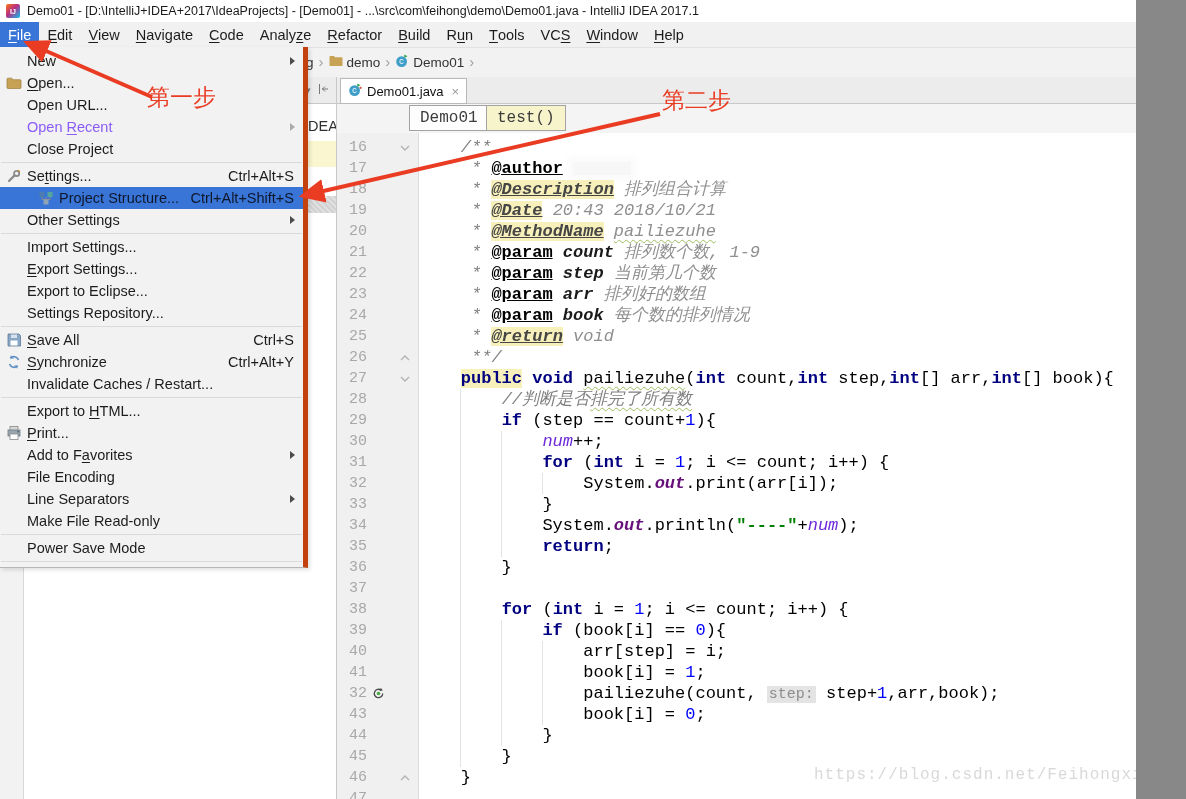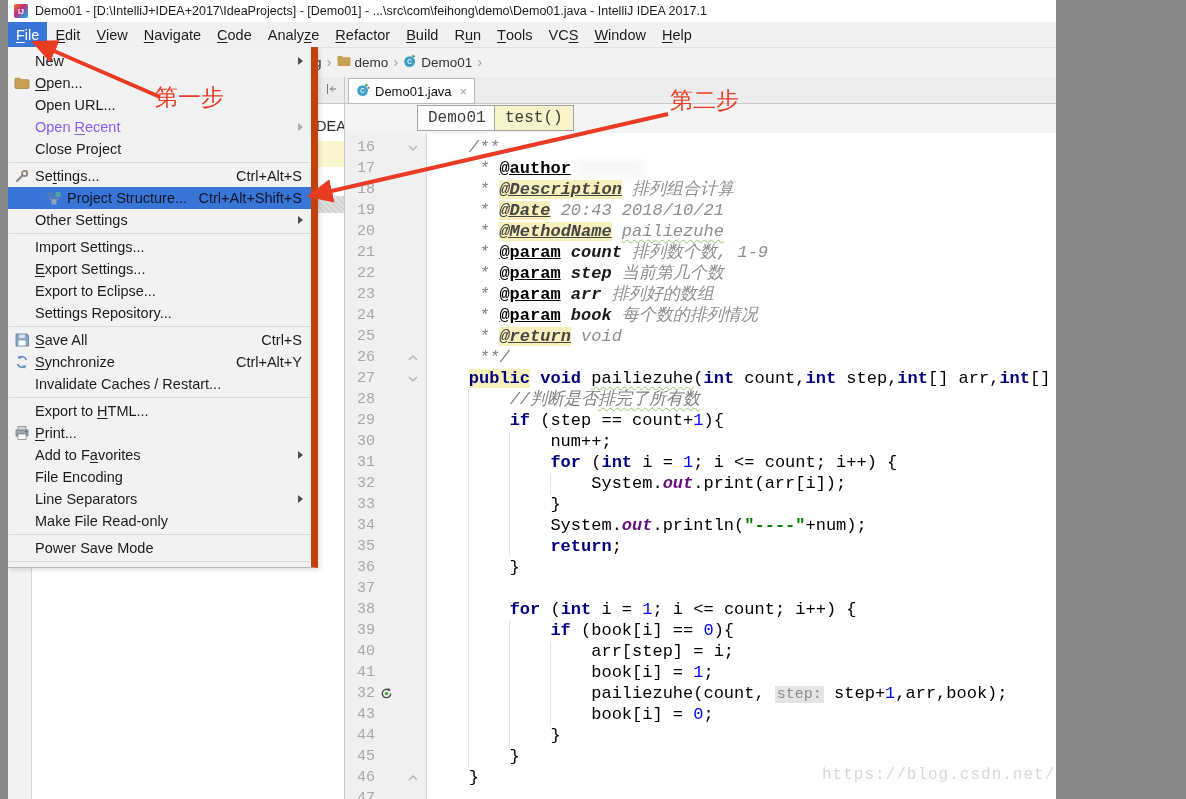--- a/index.html
+++ b/index.html
@@ -1,17 +1,17 @@
 <!DOCTYPE html>
 <html><head>
 <meta charset="utf-8">
 <style>
   html,body{margin:0;padding:0;background:#888;}
-  .canvas{position:relative;width:1048px;height:799px;background:#fff;overflow:hidden;
-          font-family:"Liberation Sans",sans-serif;margin-left:8px;-webkit-font-smoothing:antialiased;}
+  .canvas{position:relative;width:1136px;height:799px;background:#fff;overflow:hidden;
+          font-family:"Liberation Sans",sans-serif;-webkit-font-smoothing:antialiased;}
 
   
   .titlebar{position:absolute;left:0;top:0;width:100%;height:22px;background:#fff;
             display:flex;align-items:center;z-index:3;}
   .app-icon{width:14px;height:14px;margin:0 7px 0 6px;border-radius:2px;
             background:linear-gradient(135deg,#f97a12,#b92d82 45%,#07c3f2);
             display:flex;align-items:center;justify-content:center;}
   .app-icon span{font-size:7px;font-weight:bold;color:#fff;font-family:"Liberation Sans",sans-serif;}
   .title-text{font-size:12.5px;color:#1a1a1a;white-space:nowrap;}
 
@@ -74,35 +74,35 @@
 
   .t-doc{color:#808080;font-style:italic;}
   .t-tag{color:#000000;font-weight:bold;text-decoration:underline;}
   .t-tagy{color:#454545;font-weight:bold;font-style:italic;text-decoration:underline;background:#f7f0bb;}
   .t-dval{color:#1a1a1a;font-weight:bold;font-style:italic;}
   .t-dtxt{color:#8f8f8f;font-style:italic;}
   .t-kw{color:#000080;font-weight:bold;}
   .t-kwy{color:#000080;font-weight:bold;background:#f7f0bb;}
   .t-n{color:#0000ff;}
   .t-s{color:#008000;font-weight:bold;}
-  .t-f{color:#000000;}
+  .t-f{color:#6d28d9;font-style:italic;}
   .t-sf{color:#660e7a;font-style:italic;font-weight:bold;}
   .t-p{color:#000;}
   .t-c{color:#808080;font-style:italic;}
   .t-sq{text-decoration-line:underline;text-decoration-style:wavy;text-decoration-color:#9dbf60;
         text-decoration-thickness:1px;text-underline-offset:3px;text-decoration-skip-ink:none;}
   .t-mname{color:#000;}
   .t-hint{display:inline-block;background:#e4e4e4;color:#8c8c8c;border-radius:0;
           font-size:15px;line-height:17px;padding:0 2px;font-style:normal;}
   .t-redact{display:inline-block;width:58px;height:13px;background:#f7f7f7;
             box-shadow:0 0 6px 5px rgba(250,250,250,.95);vertical-align:middle;}
 
   
   .menu{position:absolute;left:0;top:47px;width:303px;background:#f2f2f2;z-index:40;
-        border-right:7px solid #c2410c;border-bottom:1px solid #b6b6b6;
+        border-right:5px solid #c2410c;border-bottom:1px solid #b6b6b6;
         box-shadow:2px 2px 4px rgba(0,0,0,.12);padding:3px 0;font-size:14.5px;color:#1c1c1c;}
   .menu-row{position:relative;height:22px;display:flex;align-items:center;padding-left:4px;}
   .menu-icon{width:20px;height:16px;margin-right:3px;display:flex;align-items:center;justify-content:center;flex:0 0 auto;}
   .menu-label{white-space:nowrap;}
   .menu-label u{text-underline-offset:2px;}
   .menu-shortcut{margin-left:auto;padding-right:9px;white-space:nowrap;}
   .menu-row.selected{background:#3875d7;color:#0f172a;padding-left:36px;}
   .menu-row.disabled{color:#8b5cf6;}
   .menu-sub{position:absolute;right:8px;top:7px;width:0;height:0;
             border-left:5px solid #4c4c4c;border-top:4px solid transparent;border-bottom:4px solid transparent;}

